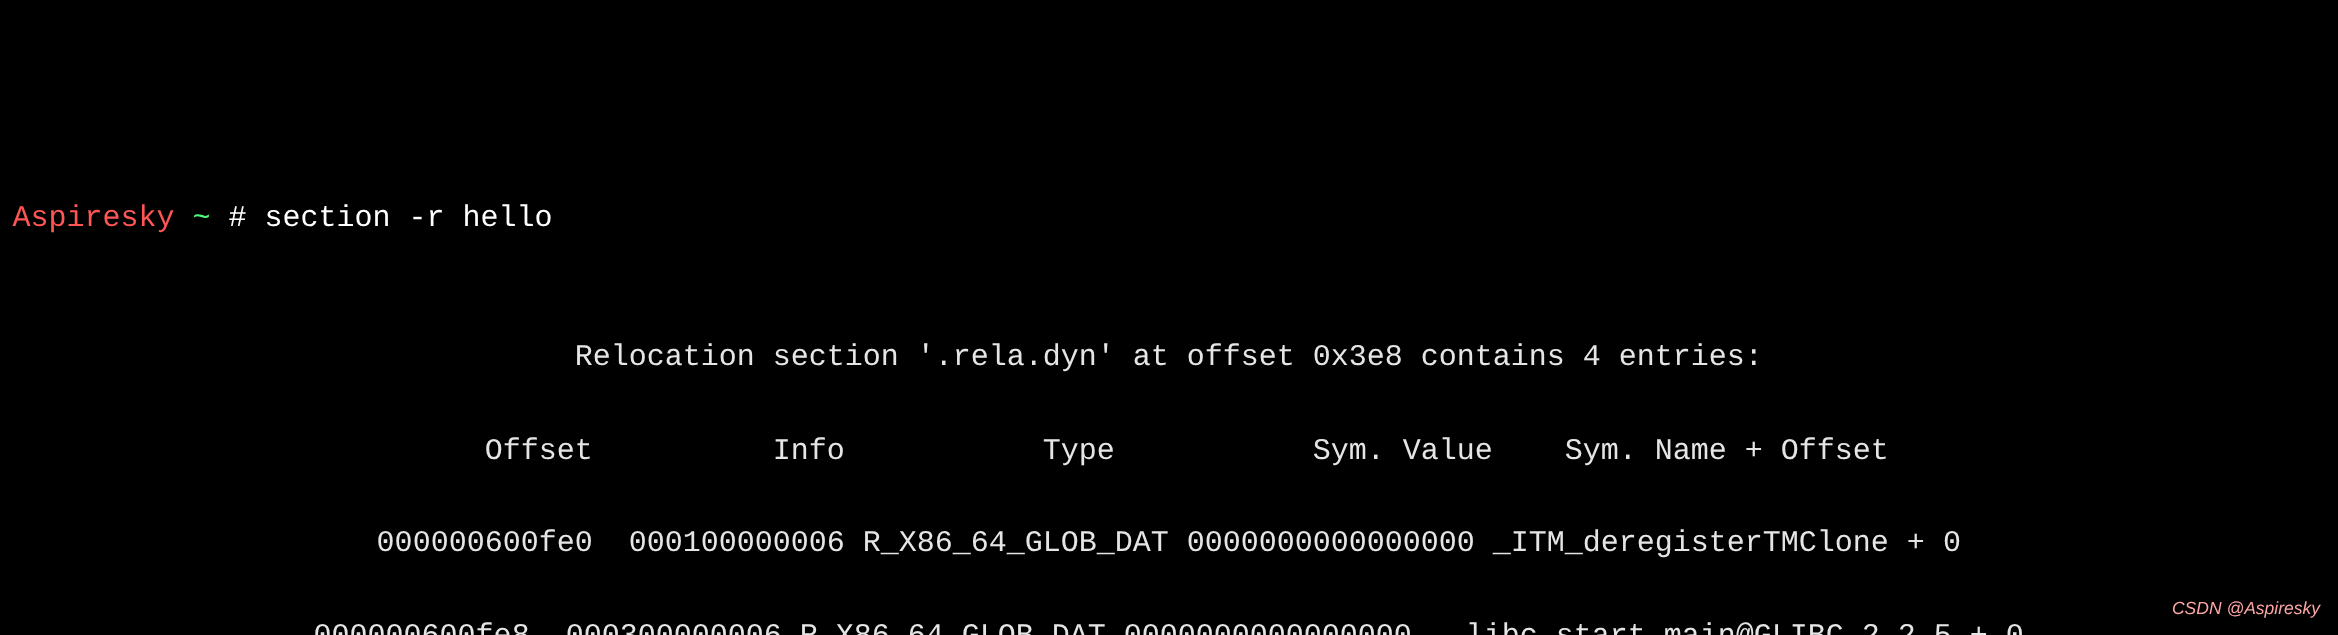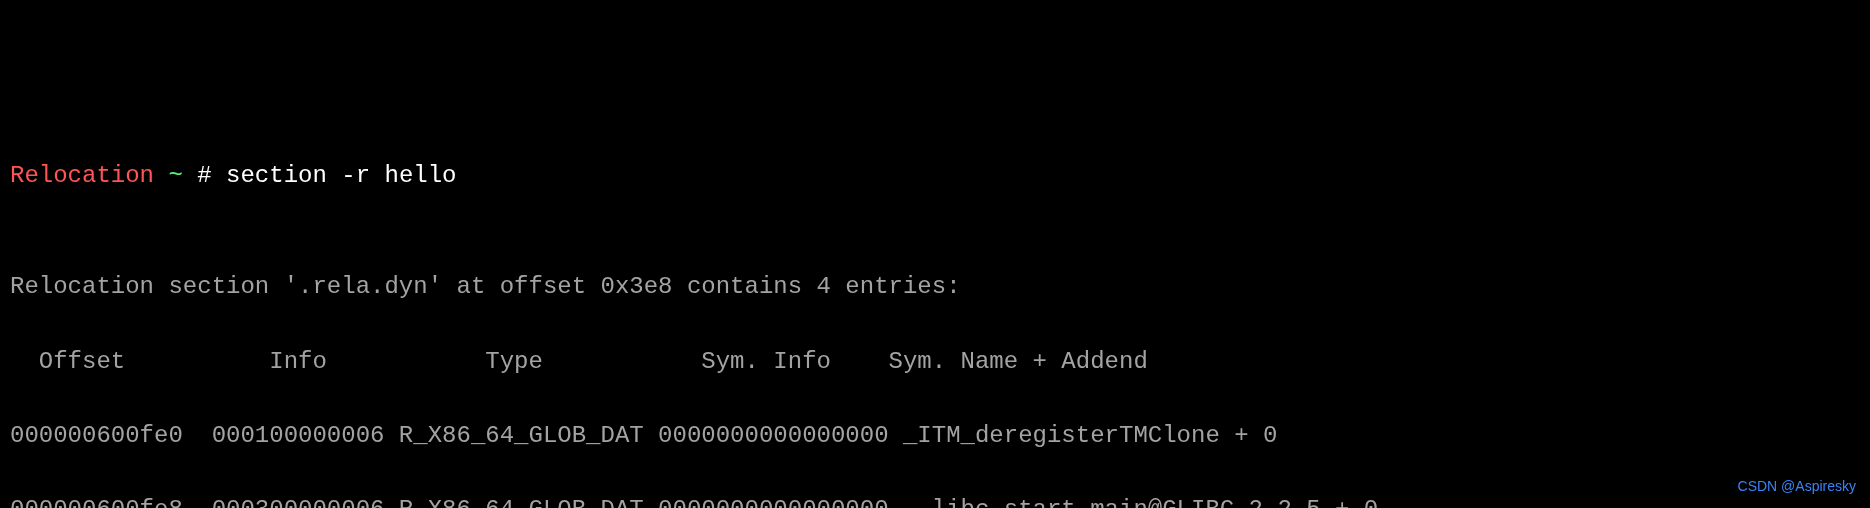--- a/index.html
+++ b/index.html
@@ -26,44 +26,46 @@
     .prompt-tilde {
       color: #50fa7b;
     }
     .prompt-prefix {
       color: #ffffff;
     }
     .command {
       color: #ffffff;
     }
     .output {
-      color: #a3a3a3;
+      color: #e5e5e5;
+      text-align: center;
     }
     .watermark {
       position: absolute;
       bottom: 10px;
       right: 14px;
       font-size: 14px;
-      color: #3b82f6;
+      color: #fca5a5;
       font-family: Arial, sans-serif;
       white-space: normal;
+      font-style: italic;
     }
     .line {
       display: block;
     }
   </style>
 </head>
 <body>
 
 
 
-<span class="line"><span class="prompt-host">Relocation</span><span class="prompt-tilde"> ~ </span><span class="prompt-prefix"># </span><span class="command">section -r hello</span></span>
+<span class="line"><span class="prompt-host">Aspiresky</span><span class="prompt-tilde"> ~ </span><span class="prompt-prefix"># </span><span class="command">section -r hello</span></span>
 <span class="line output"></span>
 <span class="line output">Relocation section '.rela.dyn' at offset 0x3e8 contains 4 entries:</span>
-<span class="line output">  Offset          Info           Type           Sym. Info    Sym. Name + Addend</span>
+<span class="line output">  Offset          Info           Type           Sym. Value    Sym. Name + Offset</span>
 <span class="line output">000000600fe0  000100000006 R_X86_64_GLOB_DAT 0000000000000000 _ITM_deregisterTMClone + 0</span>
 <span class="line output">000000600fe8  000300000006 R_X86_64_GLOB_DAT 0000000000000000 __libc_start_main@GLIBC_2.2.5 + 0</span>
 
 
 <span class="line output"></span>
 
 
 
 
 <div class="watermark">CSDN @Aspiresky</div>

